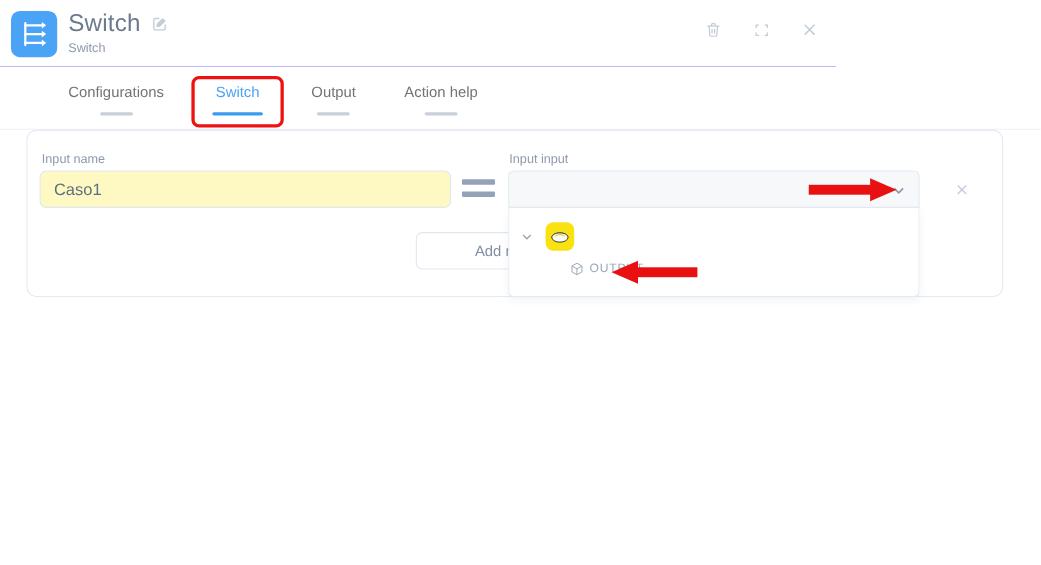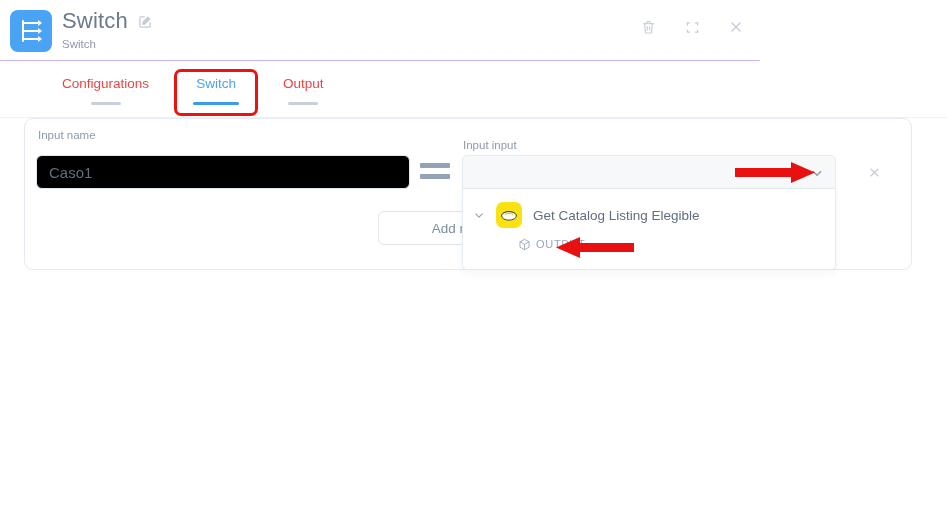--- a/index.html
+++ b/index.html
@@ -97,21 +97,21 @@
     gap: 0;
   }
   .tab {
     padding: 0 22px;
     text-align: center;
     cursor: pointer;
     position: relative;
   }
   .tab-label {
     font-size: 13.5px;
-    color: #ef4444;
+    color: #737373;
     line-height: 18px;
     display: block;
   }
   .tab.active .tab-label { color: #4aa3f5; }
   .tab-underline {
     display: block;
     margin: 9px auto 0;
     width: 30px;
     height: 3px;
     border-radius: 2px;
@@ -141,30 +141,30 @@
     border: 1px solid #e4eaf1;
     border-radius: 9px;
     box-sizing: border-box;
   }
   .field-label {
     position: absolute;
     font-size: 11.5px;
     color: #8d9aab;
     line-height: 14px;
   }
-  .label-input-name { left: 13px; top: 9px; }
+  .label-input-name { left: 13px; top: 19px; }
   .label-action-input { left: 438px; top: 19px; }
 
   .text-input {
     position: absolute;
     left: 11px; top: 36px;
     width: 374px; height: 34px;
     border: 1px solid #e0e7ef;
     border-radius: 6px;
-    background: #000000;
+    background: #fef9c3;
     box-sizing: border-box;
     font-family: "Liberation Sans", sans-serif;
     font-size: 15px;
     color: #5f6e80;
     padding: 0 12px;
     outline: none;
   }
 
   .equals-sign {
     position: absolute;
@@ -370,20 +370,24 @@
       <span class="tab-label">Switch</span>
       <span class="tab-underline"></span>
     </div>
 
     <div class="tab">
       <span class="tab-label">Output</span>
       <span class="tab-underline"></span>
     </div>
 
 
+    <div class="tab">
+      <span class="tab-label">Action help</span>
+      <span class="tab-underline"></span>
+    </div>
 
   </div>
 </div>
 
 <div class="card">
 
   <div class="field-label label-input-name">Input name</div>
 
   <input class="text-input" type="text" value="Caso1" style="">
 
@@ -421,21 +425,20 @@
           <path d="M4 6.4l4 4 4-4"></path>
         </svg>
       </span>
       <span class="dd-app-icon">
         <svg width="22" height="22" viewBox="0 0 24 24" aria-hidden="true">
           <ellipse cx="12" cy="13" rx="8" ry="4.6" fill="#ffffff" stroke="#2b2b12" stroke-width="0.9"></ellipse>
           <path d="M4 13c0-2.6 3.6-4.6 8-4.6s8 2 8 4.6" fill="#fdfbe8" stroke="#2b2b12" stroke-width="0.9"></path>
           <path d="M7.5 11.6c1.4-1 3-1.5 4.5-1.5s3.1.5 4.5 1.5" fill="none" stroke="#b9ae2a" stroke-width="0.8"></path>
         </svg>
       </span>
-      <span class="dd-group-label">Get Catalog Listing Elegible</span>
     </div>
 
     <div class="dd-item">
       <span class="dd-item-icon">
         <svg width="13" height="13" viewBox="0 0 16 16" fill="none" stroke="currentColor" stroke-width="1.1" stroke-linejoin="round">
           <path d="M8 1.6l5.6 3.1v6.6L8 14.4 2.4 11.3V4.7z"></path>
           <path d="M2.4 4.7L8 7.8l5.6-3.1M8 7.8v6.6"></path>
         </svg>
       </span>
       <span class="dd-item-label">OUTPUT</span>

